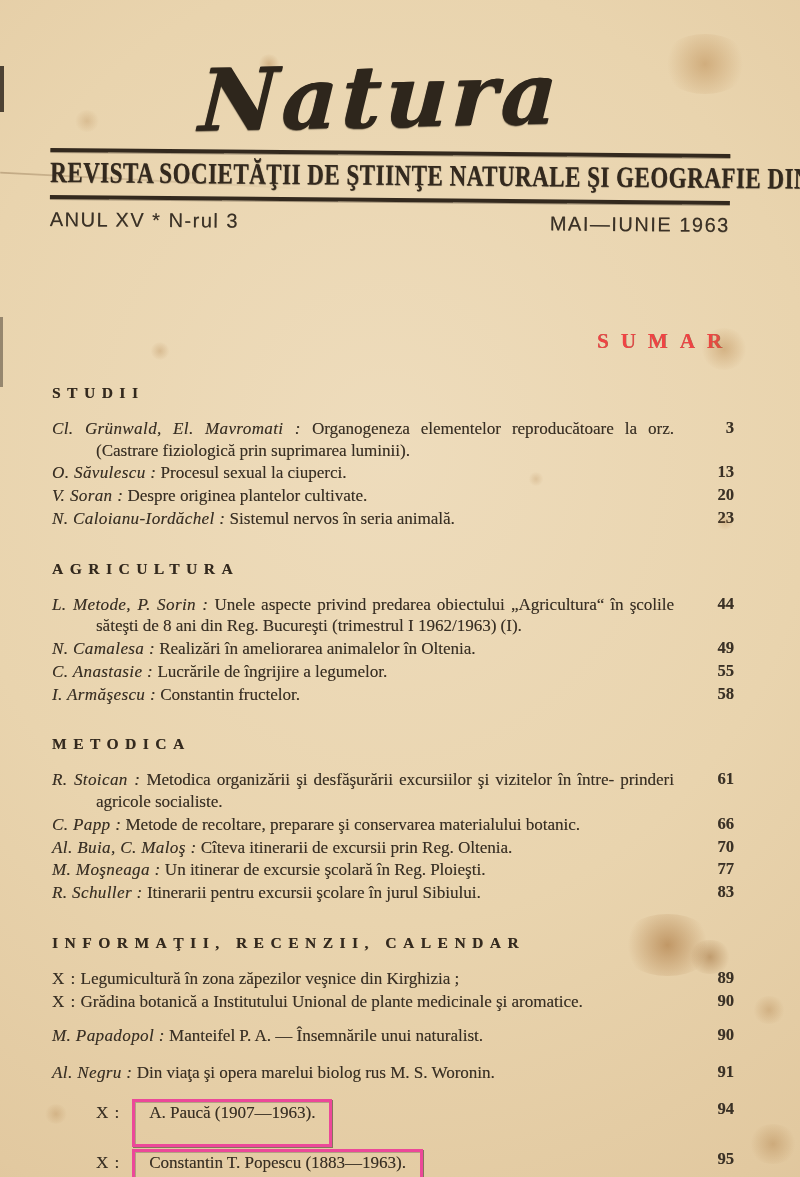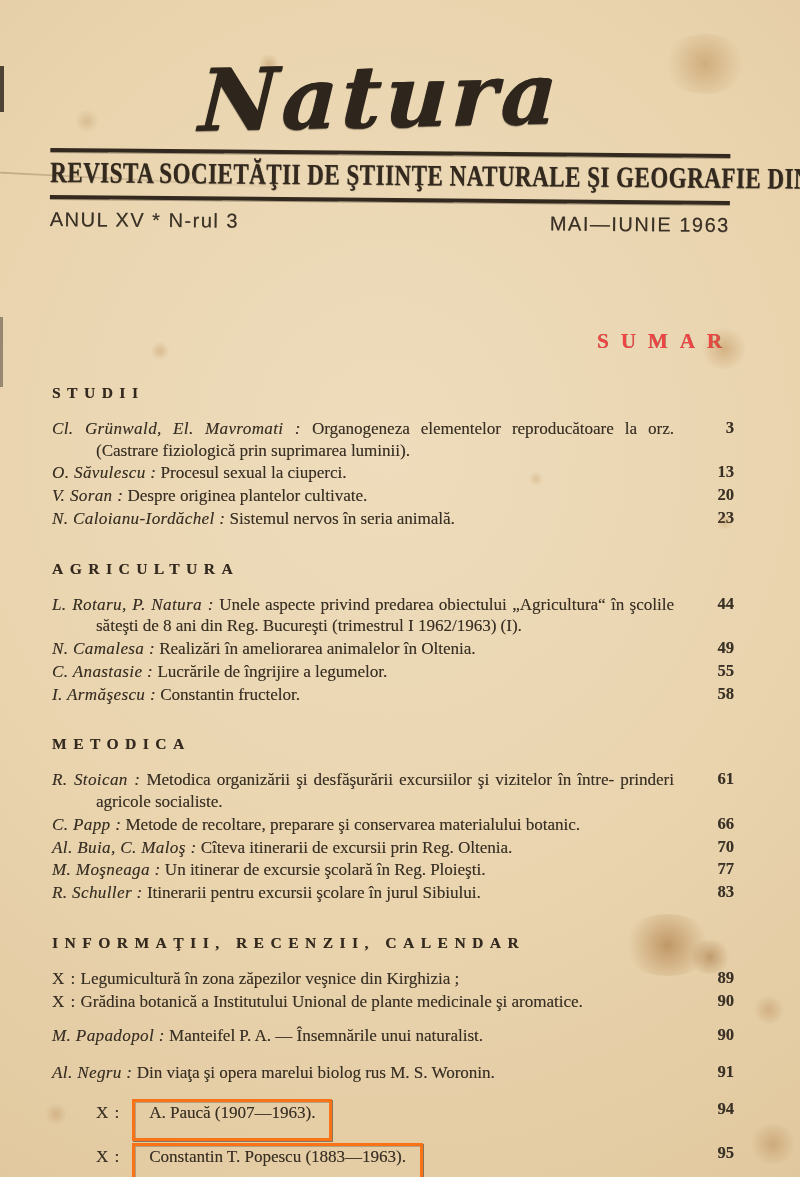--- a/index.html
+++ b/index.html
@@ -52,21 +52,21 @@
   .author{font-style:italic;letter-spacing:.4px;}
   .author.plain{font-style:normal;letter-spacing:1px;}
   .pg{width:46px;text-align:right;font-size:16.5px;font-weight:bold;color:#3a3126;
       text-shadow:.25px .25px .3px rgba(40,30,18,.4);}
   .gap-top{margin-top:13px;}
   .gap-top-lg{margin-top:15px;gap:12px;}
   
   .boxed-row{margin-left:44px;}
   .boxed-row .entry{text-indent:0;padding-left:0;}
   .box{
-    display:inline-block;border:3px solid #f97316;padding:0px 14px 14px;margin-left:12px;
+    display:inline-block;border:3px solid #ec4899;padding:0px 14px 20px;margin-left:12px;
     box-shadow:1px 1px 0 rgba(37,29,21,.5), inset 1px 1px 0 rgba(37,29,21,.25);
   }
   
   .stain{position:absolute;border-radius:50%;pointer-events:none;}
   .edge-left-a{position:absolute;left:0;top:14px;width:4px;height:46px;background:rgba(25,18,12,.75);}
   .edge-left-b{position:absolute;left:0;top:265px;width:3px;height:70px;background:rgba(25,18,12,.4);}
   .crease{position:absolute;left:0;top:128px;width:320px;height:2px;
     background:linear-gradient(to right,rgba(120,90,55,.35),rgba(120,90,55,0));transform:rotate(3deg);}
 </style>
 </head>
@@ -123,21 +123,21 @@
       </div>
       <div class="entry-row">
         <p class="entry"><span class="author">N. Caloianu-Iordăchel :</span> <span>Sistemul nervos în seria animală.</span></p>
         <span class="pg">23</span>
       </div>
     </div>
 
     <div>
       <div class="section-heading">AGRICULTURA</div>
       <div class="entry-row">
-        <p class="entry"><span class="author">L. Rotaru, P. Natura :</span> <span>Unele aspecte privind predarea obiectului „Agricultura“ în şcolile săteşti de 8 ani din Reg. Bucureşti (trimestrul I 1962/1963) (I).</span></p>
+        <p class="entry"><span class="author">L. Metode, P. Sorin :</span> <span>Unele aspecte privind predarea obiectului „Agricultura“ în şcolile săteşti de 8 ani din Reg. Bucureşti (trimestrul I 1962/1963) (I).</span></p>
         <span class="pg">44</span>
       </div>
       <div class="entry-row">
         <p class="entry"><span class="author">N. Camalesa :</span> <span>Realizări în ameliorarea animalelor în Oltenia.</span></p>
         <span class="pg">49</span>
       </div>
       <div class="entry-row">
         <p class="entry"><span class="author">C. Anastasie :</span> <span>Lucrările de îngrijire a legumelor.</span></p>
         <span class="pg">55</span>
       </div>

